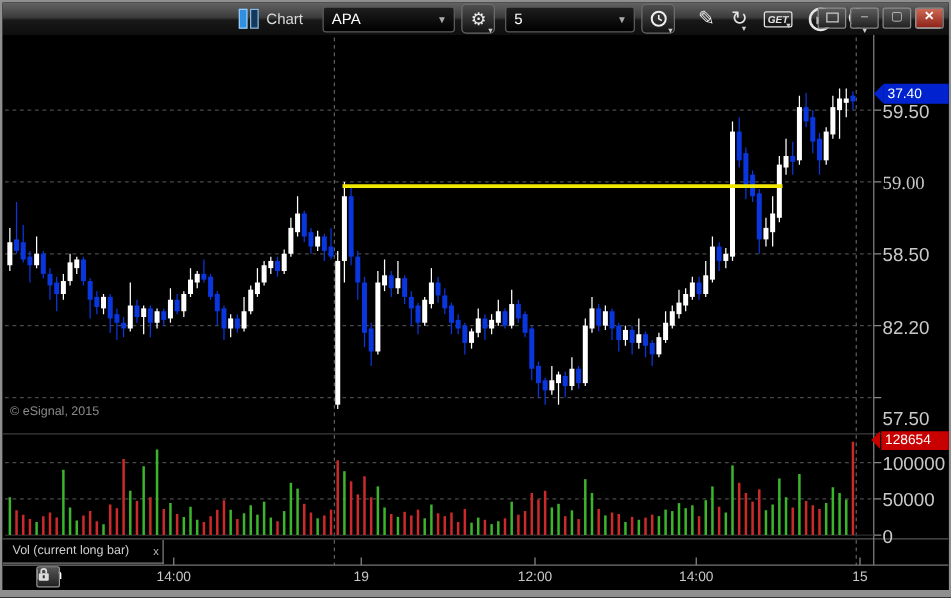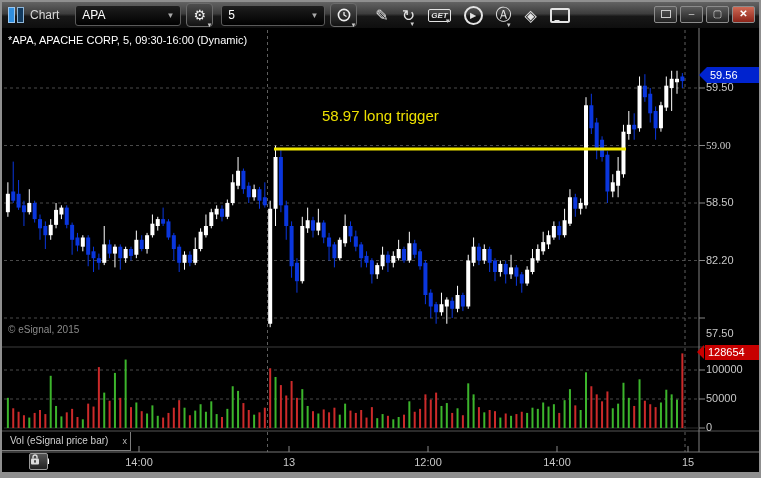--- a/index.html
+++ b/index.html
@@ -1,20 +1,20 @@
 <!DOCTYPE html>
 <html><head>
 <meta charset="utf-8">
 <style>
   html,body{margin:0;padding:0;background:#2b2b2b;font-family:"Liberation Sans",sans-serif;}
   .window{position:relative;width:761px;height:478px;box-sizing:border-box;
     border:2px solid #8f8f8f;border-bottom-width:6px;background:#000;overflow:hidden;}
   
   .titlebar{height:26px;background:linear-gradient(#636363,#3d3d3d 45%,#181818 55%,#0e0e0e);
-    display:flex;align-items:center;padding:0 6px;position:relative;color:#d6d6d6;}
+    display:flex;align-items:center;padding:0 6px;position:relative;color:#d6d6d6;justify-content:flex-end;}
   .appicon{display:flex;gap:2px;margin-right:6px;}
   .appicon .b1{width:5px;height:14px;background:#2f8fe0;border:1px solid #9cc6ee;}
   .appicon .b2{width:5px;height:14px;background:#123a5e;border:1px solid #8fb6d8;}
   .apptitle{font-size:12px;color:#d9d9d9;margin-right:16px;}
   .combo{height:19px;background:linear-gradient(#1e1e1e,#000);border:1px solid #5a5a5a;border-radius:3px;
     color:#fff;display:flex;align-items:center;font-size:12px;padding:0 6px;}
   .combo .arrow{margin-left:auto;color:#aaa;font-size:8px;padding-left:8px;}
   .combo.symbol{width:92px;margin-right:5px;}
   .combo.interval{width:90px;margin:0 5px 0 8px;}
   .tbtn{width:25px;height:22px;background:linear-gradient(#4e4e4e,#121212);border:1px solid #6b6b6b;
@@ -31,21 +31,21 @@
     color:#ccc;font-size:10px;line-height:13px;text-align:center;position:relative;}
   .wbtn.close{background:linear-gradient(#cf6a55,#8c2318);color:#fff;font-weight:bold;}
   .popglyph{display:inline-block;width:8px;height:6px;border:1px solid #ccc;margin-top:3px;}
   
   .client{position:absolute;left:0;top:26px;width:757px;height:444px;background:#000;}
   .client svg{position:absolute;left:0;top:0;}
   .ovl{position:absolute;z-index:3;}
   .hdr{left:6px;top:6px;color:#fff;font-size:11px;}
   .annot{left:320px;top:79px;color:#ede000;font-size:15px;}
   .copyright{left:6px;top:296px;color:#8a8a8a;font-size:10px;text-align:right;}
-  .axis-label{position:absolute;color:#c8c8c8;font-size:11px;z-index:2;}
+  .axis-label{position:absolute;color:#c8c8c8;font-size:15px;z-index:2;}
   .time-label{position:absolute;top:428px;width:44px;text-align:center;color:#c8c8c8;font-size:11px;z-index:2;}
   .badge{position:absolute;color:#fff;font-size:11px;line-height:15px;padding:0 3px;z-index:4;}
   .badge:before{content:"";position:absolute;left:-8px;top:0;border:8px solid transparent;border-left-width:0;}
   .badge.price{left:705px;top:39px;width:48px;height:16px;line-height:16px;background:#0023cf;}
   .badge.price:before{border-right-color:#0023cf;}
   .badge.vol{left:703px;top:317px;width:52px;height:15px;background:#c80000;}
   .badge.vol:before{border:7px solid transparent;border-left-width:0;border-right-color:#c80000;}
   .voltab{position:absolute;left:0;top:404px;width:129px;height:19px;border-right:1px solid #7d7d7d;
     border-bottom:1px solid #7d7d7d;color:#cfcfcf;font-size:10px;line-height:18px;padding-left:8px;
     box-sizing:border-box;z-index:3;background:#000;}
@@ -540,35 +540,33 @@
     <div id="overlay">
         <span class="axis-label" style="left: 704px; top: 53px;">59.50</span>
         <span class="axis-label" style="left: 704px; top: 110.5px; font-family: Liberation Serif, serif;">59.00</span>
         <span class="axis-label" style="left: 704px; top: 168px;">58.50</span>
         <span class="axis-label" style="left: 704px; top: 225.5px;">82.20</span>
         <span class="axis-label" style="left: 704px; top: 299px;">57.50</span>
         <span class="axis-label" style="left: 704px; top: 335px;">100000</span>
         <span class="axis-label" style="left: 704px; top: 364px;">50000</span>
         <span class="axis-label" style="left: 704px; top: 393px;">0</span>
         <span class="time-label" style="left: 115px;">14:00</span>
-        <span class="time-label" style="left: 265px;">13</span>
+        <span class="time-label" style="left: 265px;">19</span>
         <span class="time-label" style="left: 404px;">12:00</span>
         <span class="time-label" style="left: 533px;">14:00</span>
         <span class="time-label" style="left: 664px; text-align: center;">15</span>
       </div>
 
-    <span class="ovl hdr">*APA, APACHE CORP, 5, 09:30-16:00 (Dynamic)</span>
-    <span class="ovl annot">58.97 long trigger</span>
     <span class="ovl copyright">© eSignal, 2015</span>
 
-    <span class="badge price">59.56</span>
+    <span class="badge price">37.40</span>
     <span class="badge vol">128654</span>
 
     <div class="voltab">
-      <span>Vol (eSignal price bar)</span>
+      <span>Vol (current long bar)</span>
       <span class="x">x</span>
     </div>
 
     <span class="dyn">Dyn</span>
     <span class="lockbtn">
       <svg width="10" height="11" viewBox="0 0 10 11">
         <rect x="1" y="4.5" width="8" height="6" rx="1" fill="#ddd"></rect>
         <path d="M3 4.5 V3 a2 2 0 0 1 4 0 V4.5" fill="none" stroke="#ddd" stroke-width="1.4"></path>
         <rect x="4.2" y="6.2" width="1.6" height="2.4" fill="#333"></rect>
       </svg>

